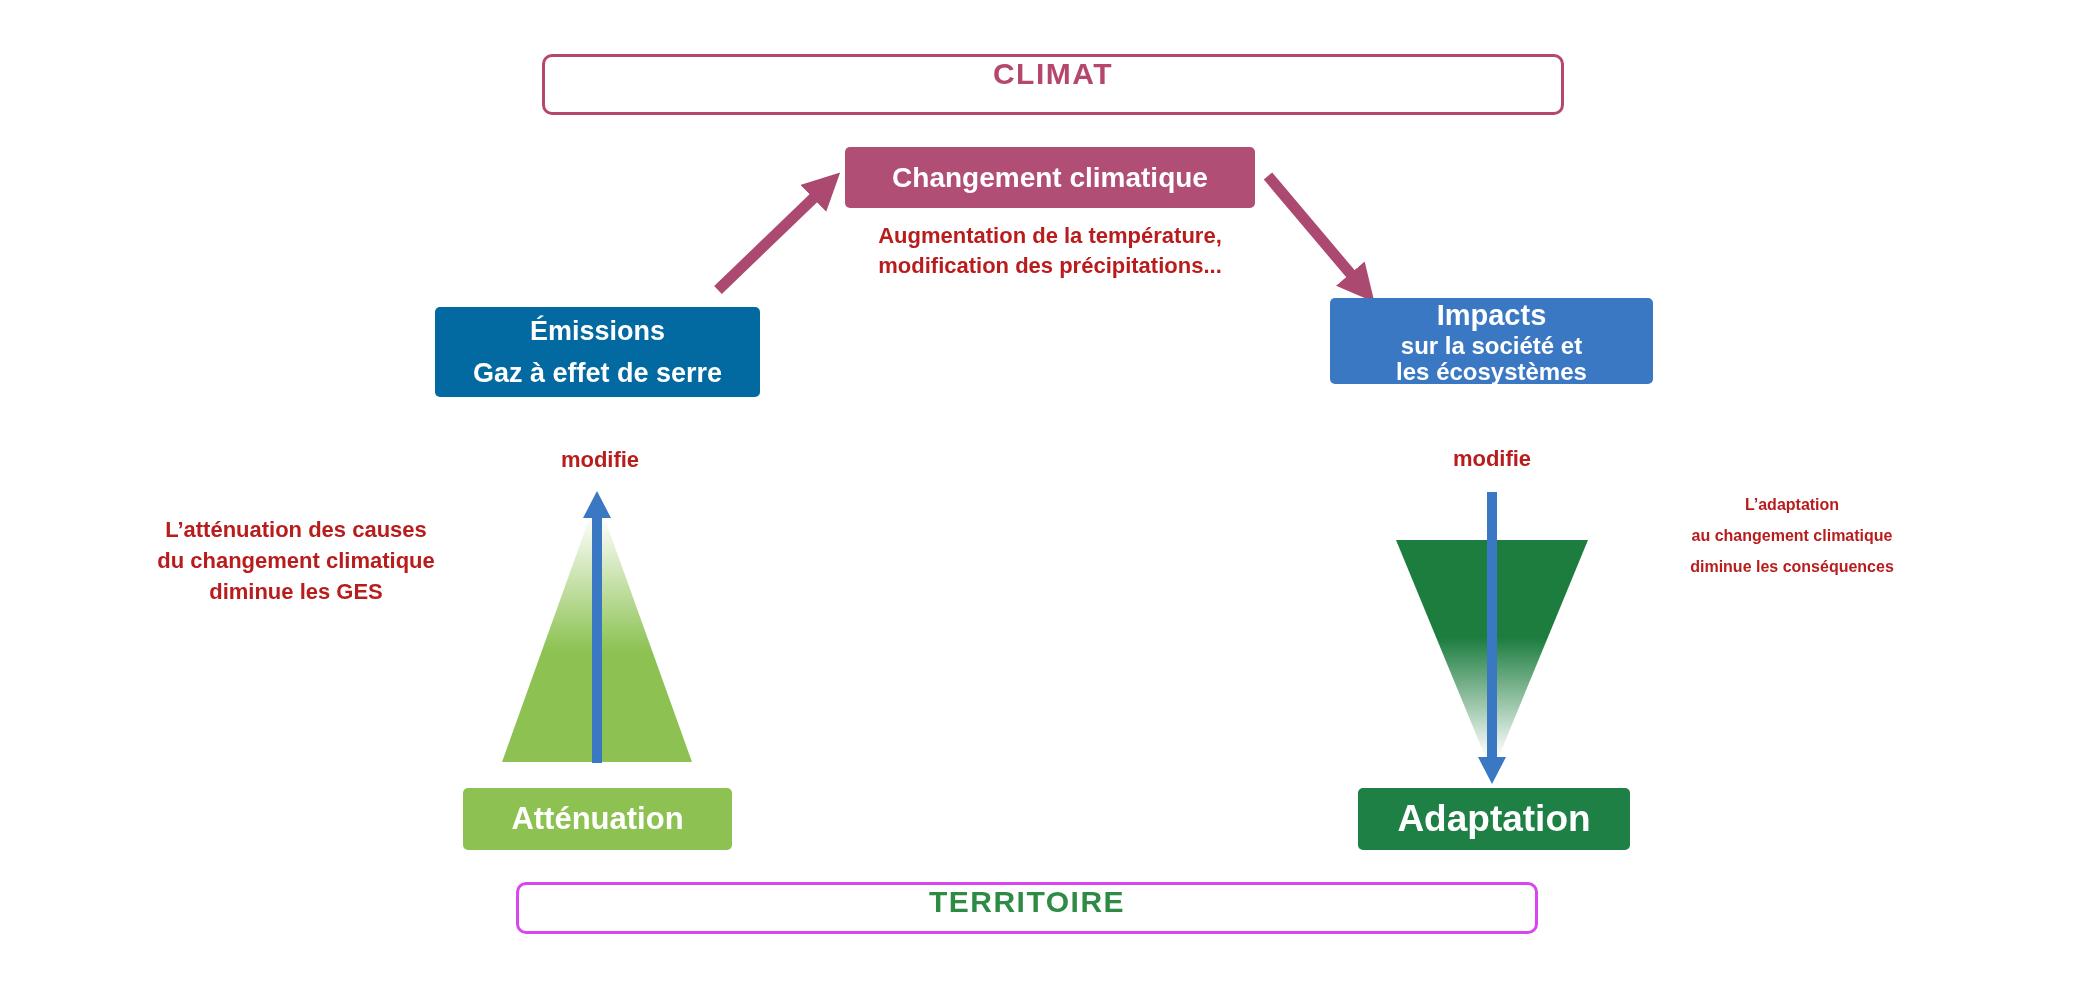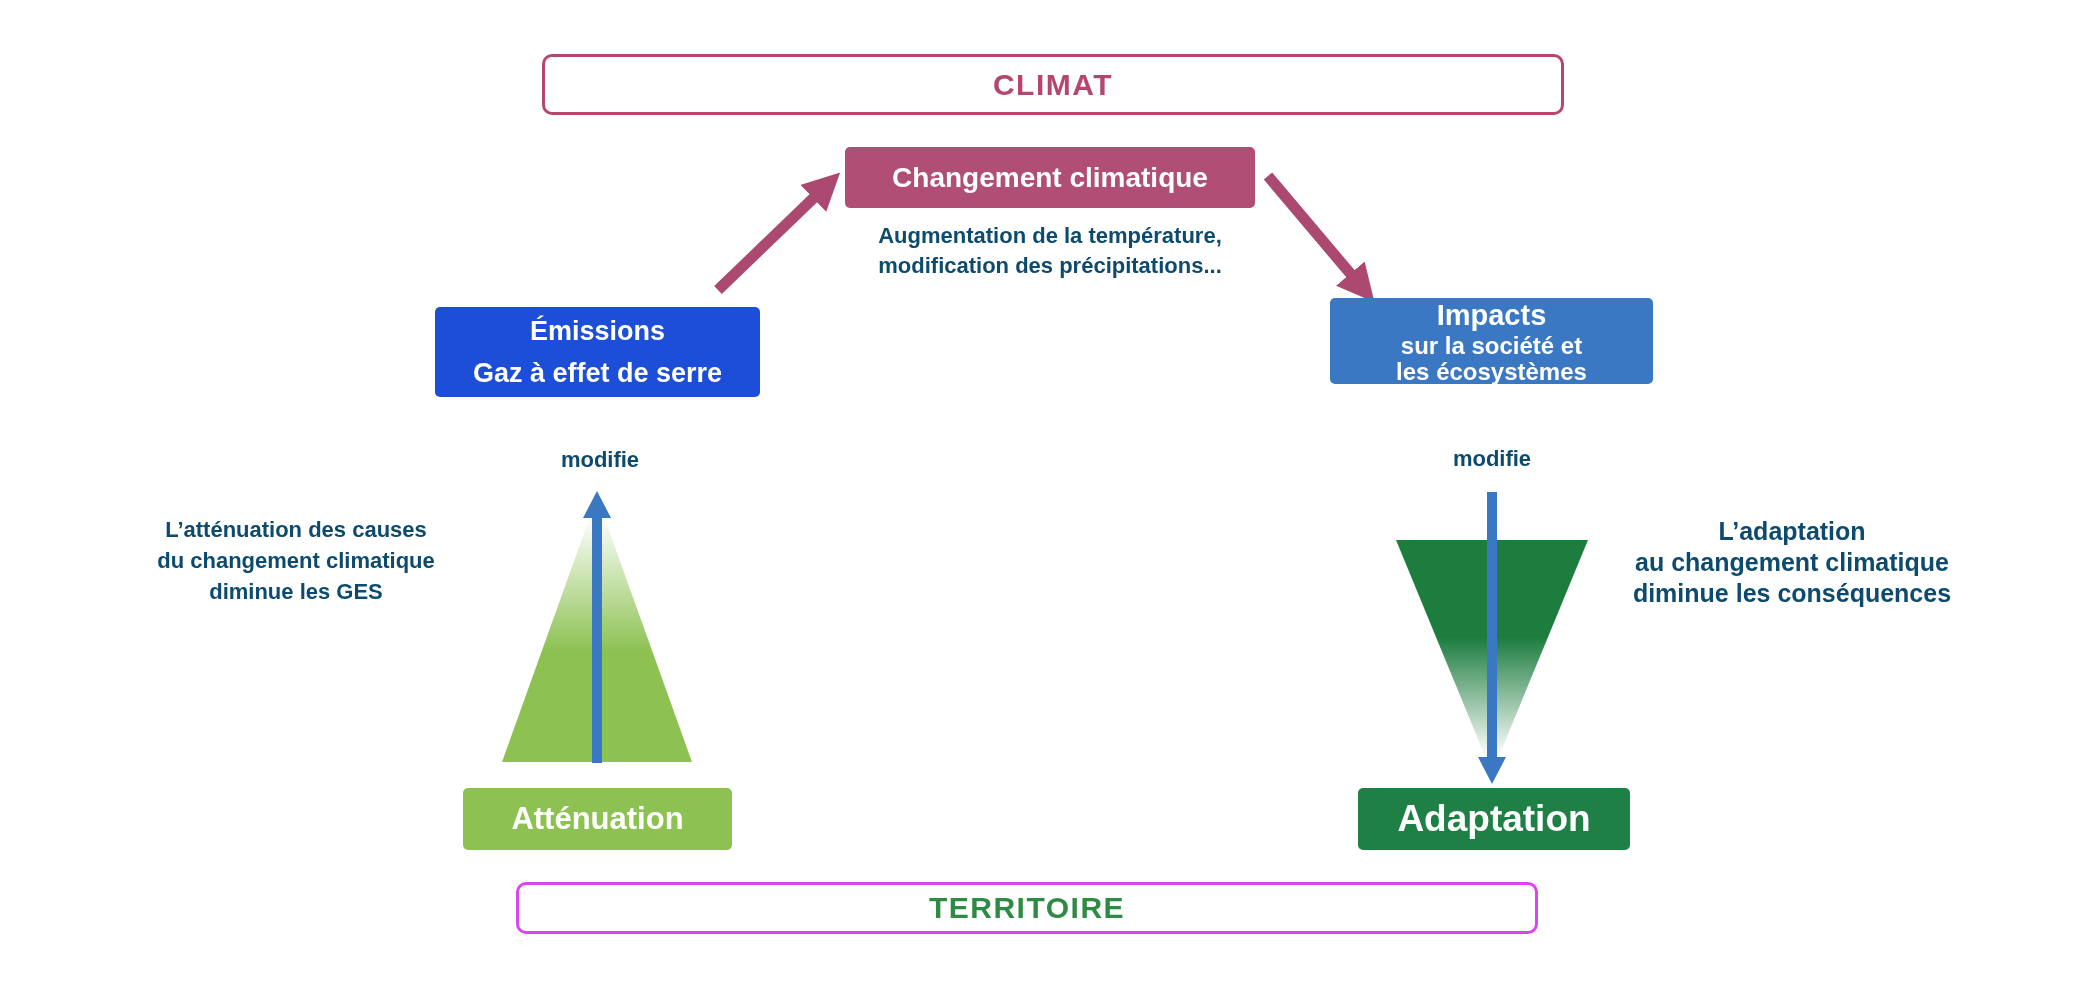--- a/index.html
+++ b/index.html
@@ -13,21 +13,21 @@
     width: 2078px;
     height: 996px;
     background: #ffffff;
     overflow: hidden;
   }
   .abs { position: absolute; }
 
   
   .banner {
     display: flex;
-    align-items: center;
+    align-items: flex-start;
     justify-content: center;
     border-radius: 10px;
     background: #ffffff;
     box-sizing: border-box;
     font-weight: bold;
     font-size: 30px;
     letter-spacing: 1.5px;
   }
   .banner.climat {
     left: 542px; top: 54px; width: 1022px; height: 61px;
@@ -52,21 +52,21 @@
     text-align: center;
     box-sizing: border-box;
   }
   .node.changement {
     left: 845px; top: 147px; width: 410px; height: 61px;
     background: #b14e76;
     font-size: 28px;
   }
   .node.emissions {
     left: 435px; top: 307px; width: 325px; height: 90px;
-    background: #1d4ed8;
+    background: #0369a1;
     font-size: 27px;
     line-height: 36px;
     gap: 6px;
   }
   .node.impacts {
     left: 1330px; top: 298px; width: 323px; height: 86px;
     background: #3b78c3;
   }
   .node.impacts .impacts-title { font-size: 29px; line-height: 36px; }
   .node.impacts .impacts-sub   { font-size: 24px; line-height: 26px; }
@@ -76,32 +76,32 @@
     font-size: 31px;
   }
   .node.adaptation {
     left: 1358px; top: 788px; width: 272px; height: 62px;
     background: #1e8044;
     font-size: 37px;
   }
 
   
   .caption {
-    color: #0c4a6e;
+    color: #b91c1c;
     font-weight: bold;
     text-align: center;
   }
   .caption.center-caption {
     left: 750px; top: 221px; width: 600px;
     font-size: 22px; line-height: 30px;
   }
   .caption.modifie-left  { left: 500px;  top: 447px; width: 200px; font-size: 22px; }
   .caption.modifie-right { left: 1392px; top: 446px; width: 200px; font-size: 22px; }
   .caption.side-left  { left: 118px;  top: 514px; width: 356px; font-size: 22px; line-height: 31px; }
-  .caption.side-right { left: 1614px; top: 516px; width: 356px; font-size: 25px; line-height: 31px; }
+  .caption.side-right { left: 1614px; top: 489px; width: 356px; font-size: 16px; line-height: 31px; }
 
   
   .triangle-up {
     left: 502px; top: 497px; width: 190px; height: 265px;
     background: linear-gradient(0deg, #8dc253 0%, #8dc253 42%, rgba(141,194,83,0.06) 90%, rgba(141,194,83,0) 100%);
     clip-path: polygon(50% 0%, 100% 100%, 0% 100%);
   }
   .triangle-down {
     left: 1396px; top: 540px; width: 192px; height: 233px;
     background: linear-gradient(180deg, #1d7d3f 0%, #1d7d3f 42%, rgba(29,125,63,0.06) 90%, rgba(29,125,63,0) 100%);

